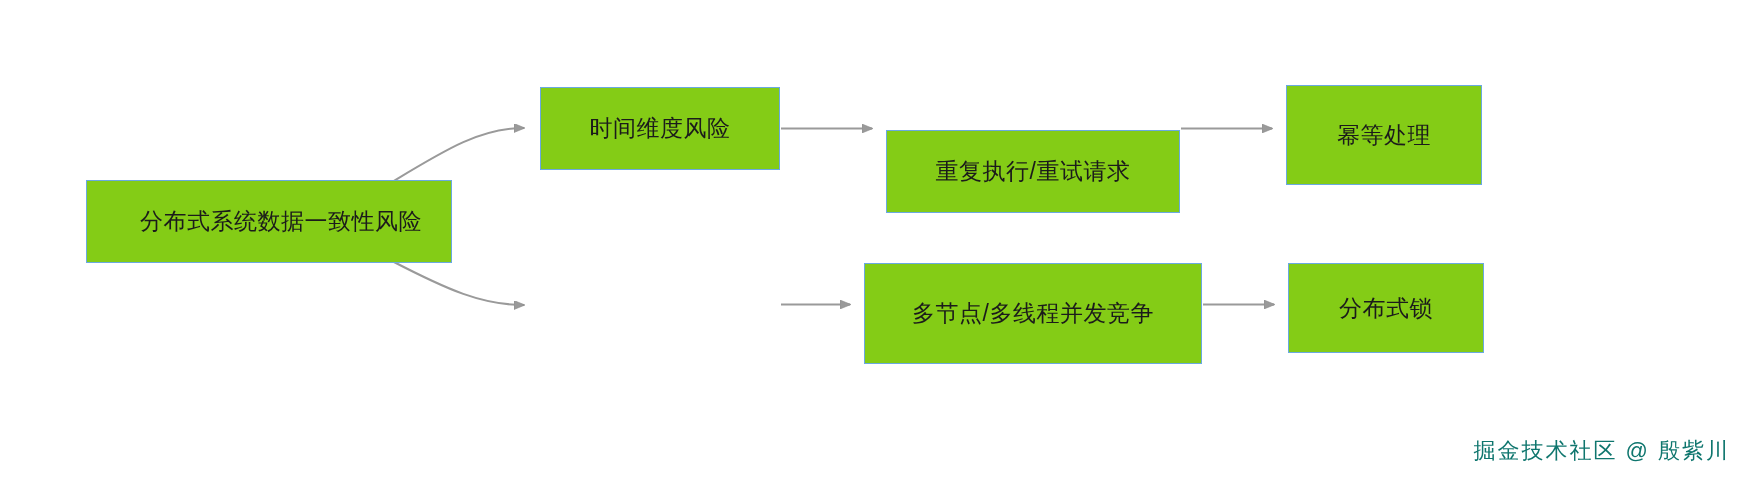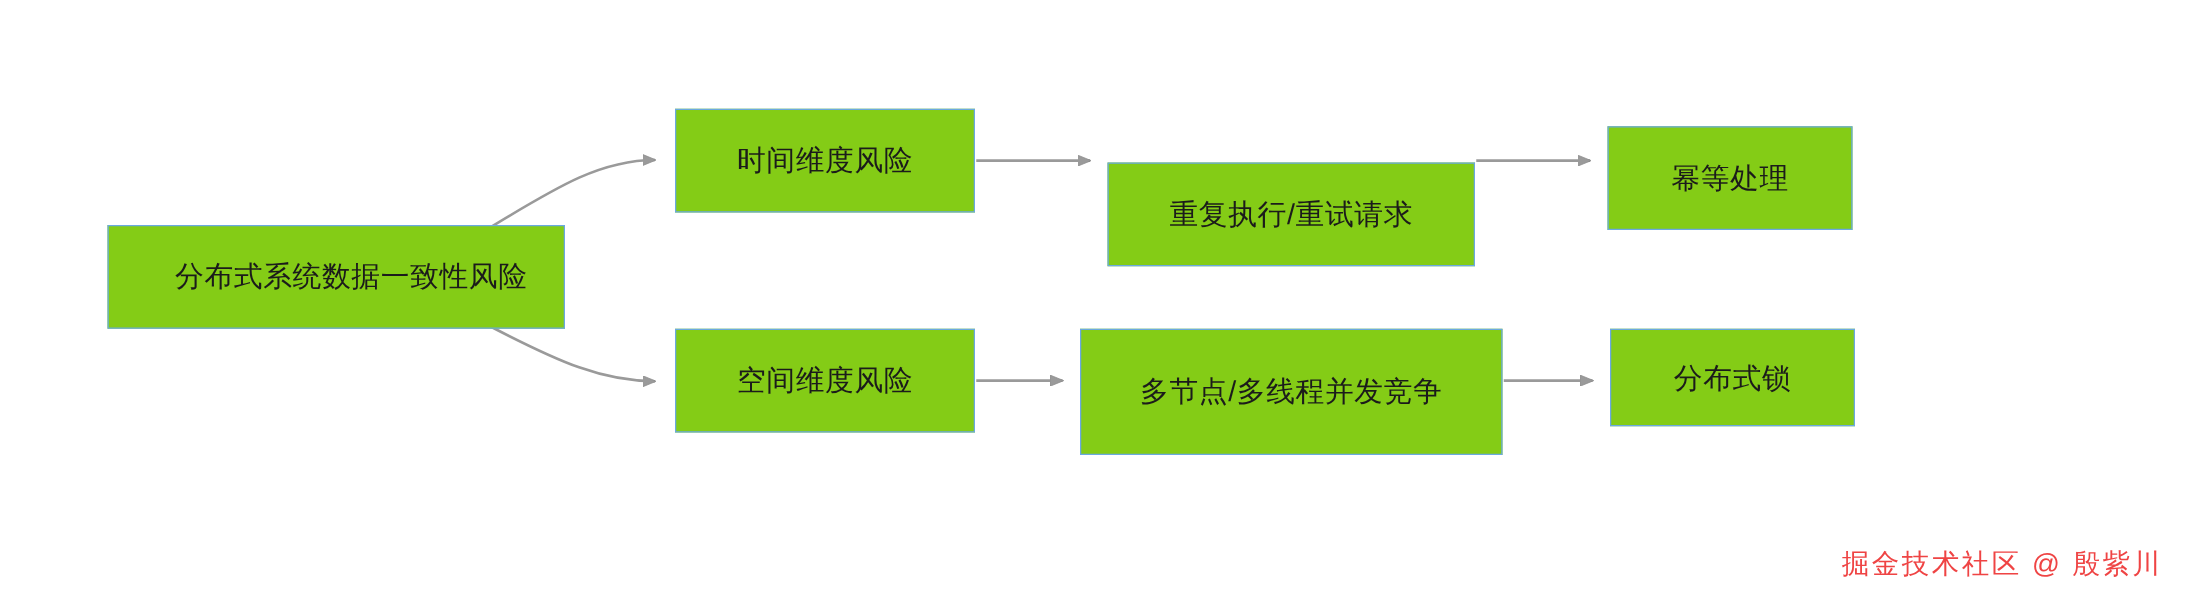--- a/index.html
+++ b/index.html
@@ -45,29 +45,29 @@
   }
   .node-label {
     display: block;
     line-height: 1;
   }
   #node-root   { left: 86px;   top: 180px; width: 366px; height: 83px; padding-left: 24px; }
   #node-time   { left: 540px;  top: 87px;  width: 240px; height: 83px; }
   #node-space  { left: 540px;  top: 263px; width: 240px; height: 83px; }
   #node-retry  { left: 886px;  top: 87px;  width: 294px; height: 83px; margin-top: 43px; }
   #node-concur { left: 864px;  top: 263px; width: 338px; height: 101px; }
-  #node-idem   { left: 1286px; top: 101px;  width: 196px; height: 83px; }
-  #node-lock   { left: 1288px; top: 263px; width: 196px; height: 78px; font-family: Liberation Serif, serif; }
+  #node-idem   { left: 1286px; top: 85px;  width: 196px; height: 100px; }
+  #node-lock   { left: 1288px; top: 263px; width: 196px; height: 90px; font-family: Liberation Serif, serif; }
 
   .watermark {
     position: absolute;
     right: 22px;
     bottom: 18px;
     font-size: 22px;
-    color: #ef4444;
+    color: #0f766e;
     letter-spacing: 2px;
     white-space: nowrap;
     user-select: none;
     margin-left: 44px;
   }
 </style>
 </head>
 <body>
 
 <div id="canvas">
@@ -101,23 +101,20 @@
   </div>
 
   <div class="node" id="node-retry">
     <span class="node-label">重复执行/重试请求</span>
   </div>
 
   <div class="node" id="node-idem">
     <span class="node-label">幂等处理</span>
   </div>
 
-  <div class="node" id="node-space">
-    <span class="node-label">空间维度风险</span>
-  </div>
 
   <div class="node" id="node-concur">
     <span class="node-label">多节点/多线程并发竞争</span>
   </div>
 
   <div class="node" id="node-lock">
     <span class="node-label">分布式锁</span>
   </div>
 
   <div class="watermark">掘金技术社区 @ 殷紫川</div>

